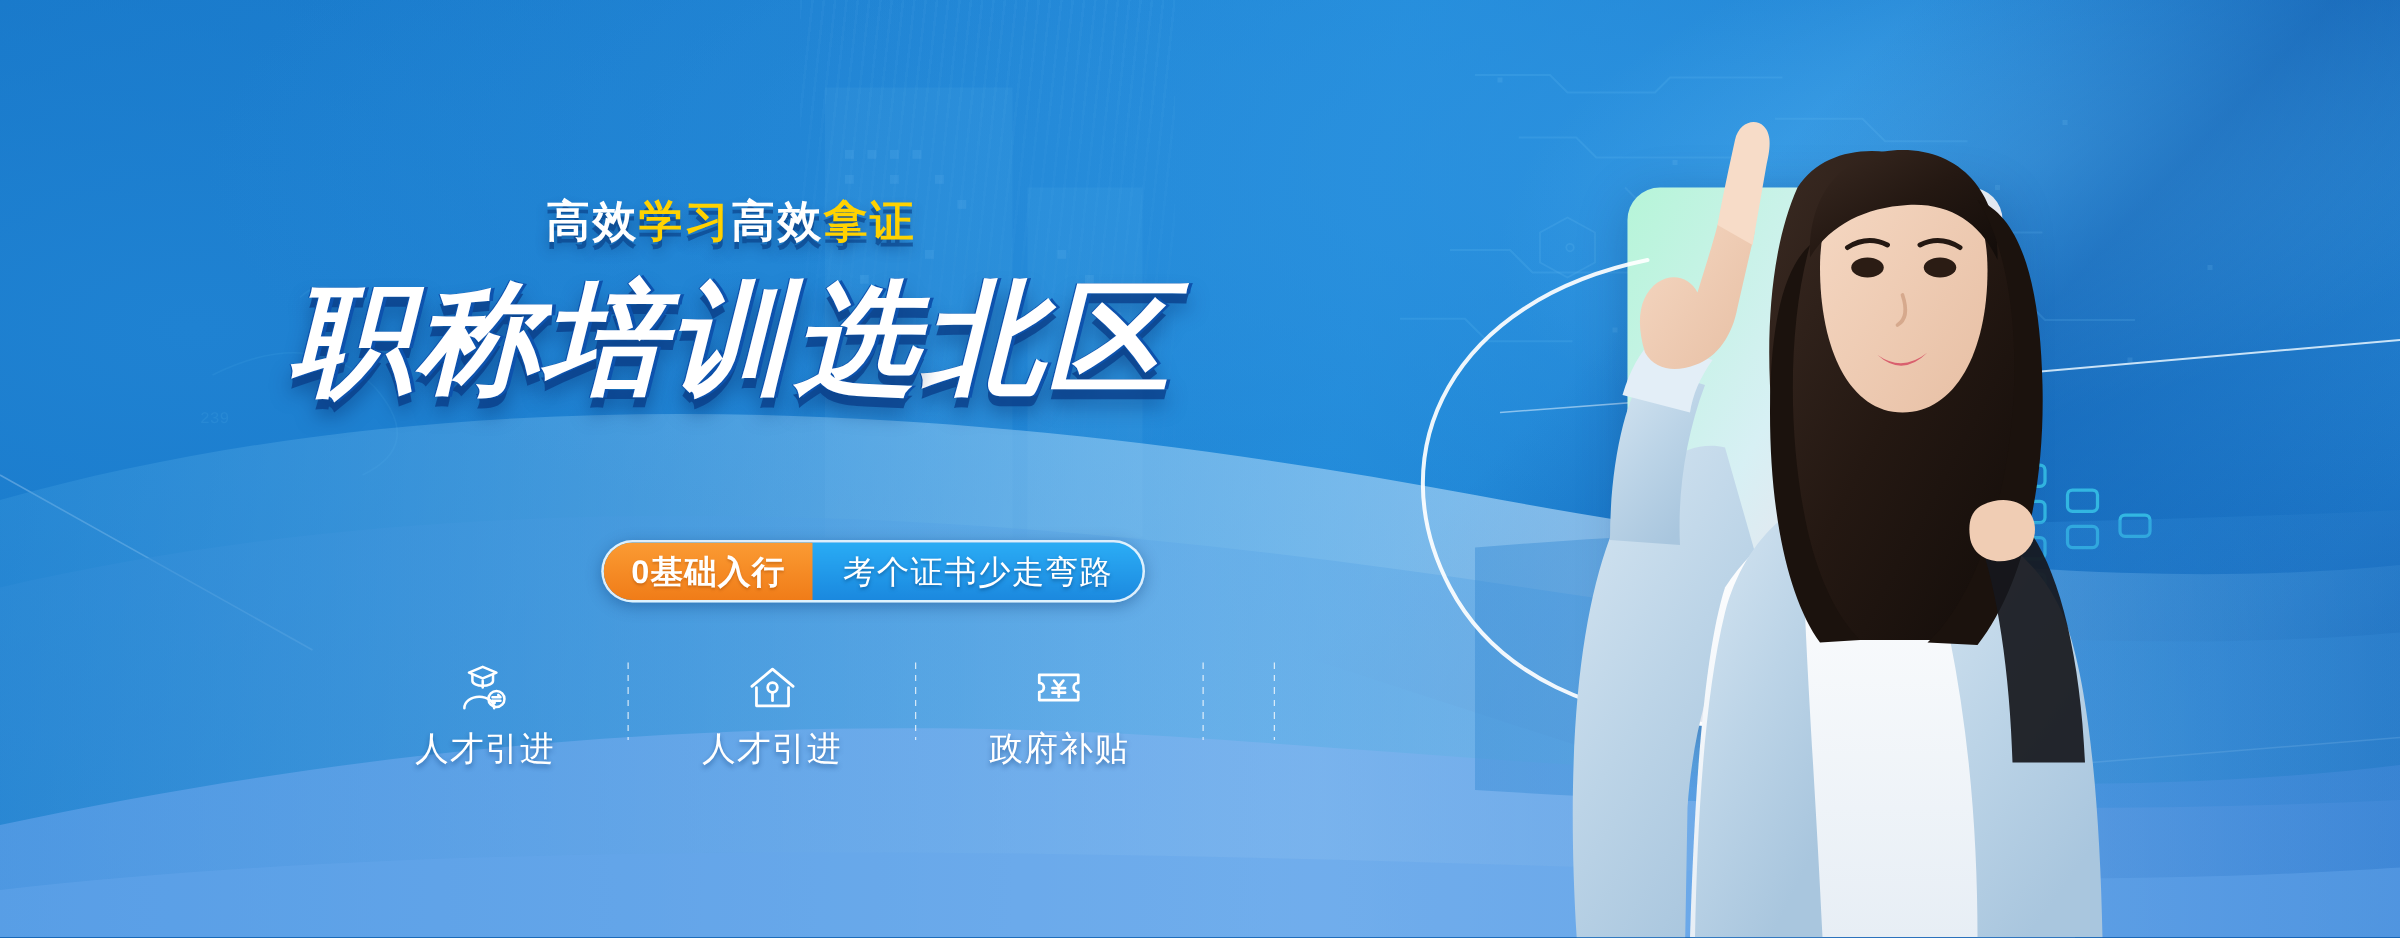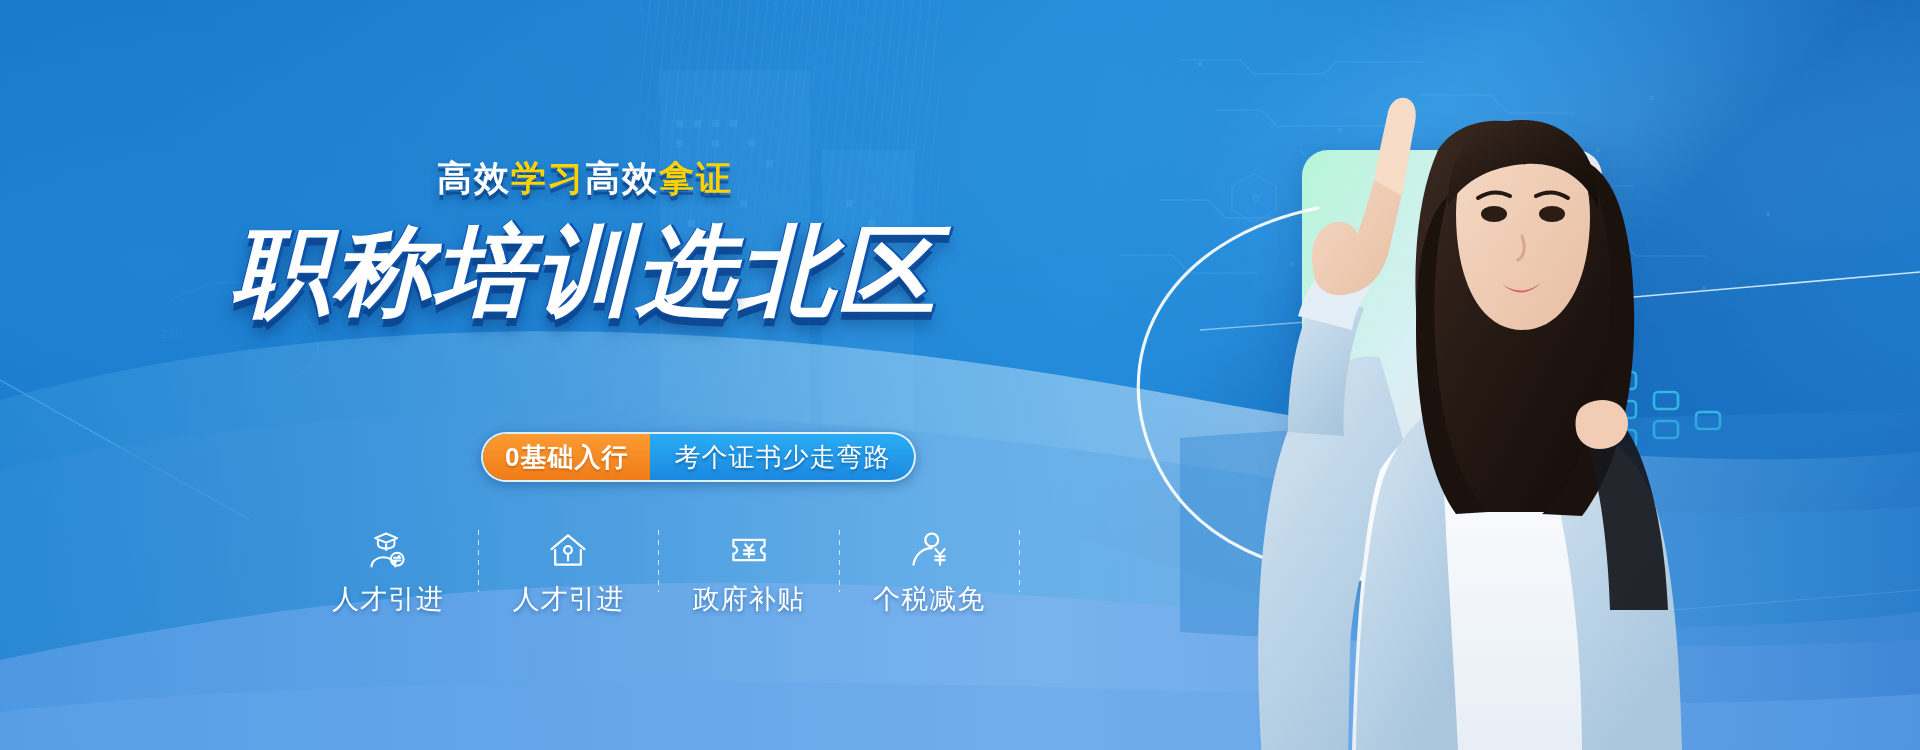--- a/index.html
+++ b/index.html
@@ -410,30 +410,19 @@
             <path d="M7 13 h34 v7 a4 4 0 0 0 0 8 v7 h-34 v-7 a4 4 0 0 0 0 -8 Z"></path>
             <path d="M20 18 l4 5 l4 -5"></path>
             <path d="M18.5 24.5 h11 M18.5 28.5 h11 M24 23 v9"></path>
           </svg>
         </span>
         <span class="lbl">政府补贴</span>
       </div>
 
       <div class="divider"></div>
 
-      <div class="feature">
-        <span class="ico">
-          <svg viewBox="0 0 48 48" fill="none" stroke="#ffffff" stroke-width="2.4" stroke-linecap="round" stroke-linejoin="round">
-            <circle cx="27" cy="13" r="7"></circle>
-            <path d="M7 40 C9 28 18 22 27 22"></path>
-            <path d="M31 23 l5 6 l5 -6"></path>
-            <path d="M31 31 h10 M31 35 h10 M36 29 v11"></path>
-          </svg>
-        </span>
-        <span class="lbl">个税减免</span>
-      </div>
 
       <div class="divider"></div>
 
 
     </div>
   </div>
 </div>
 
 </body></html>

